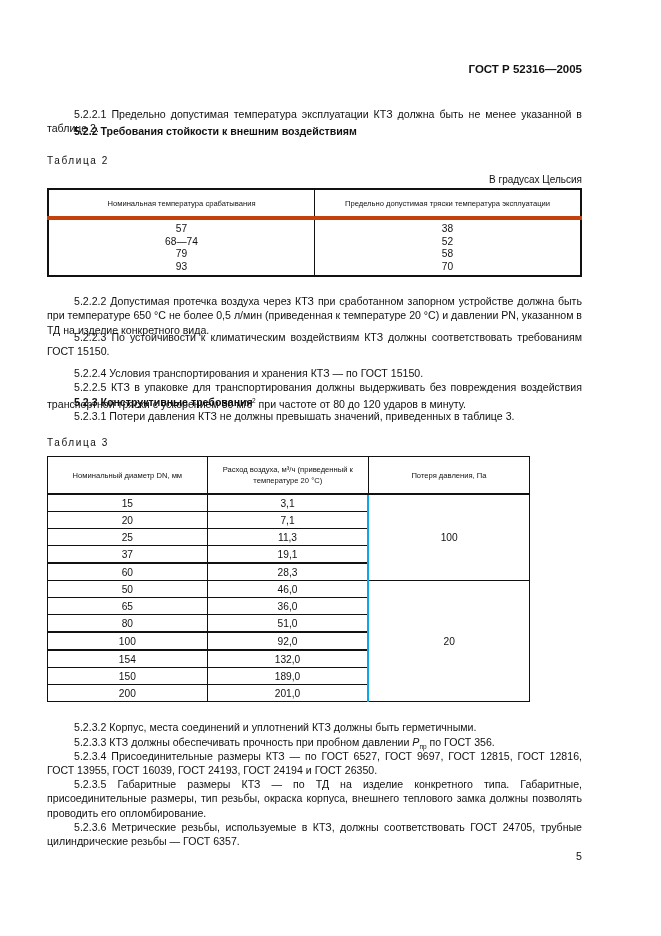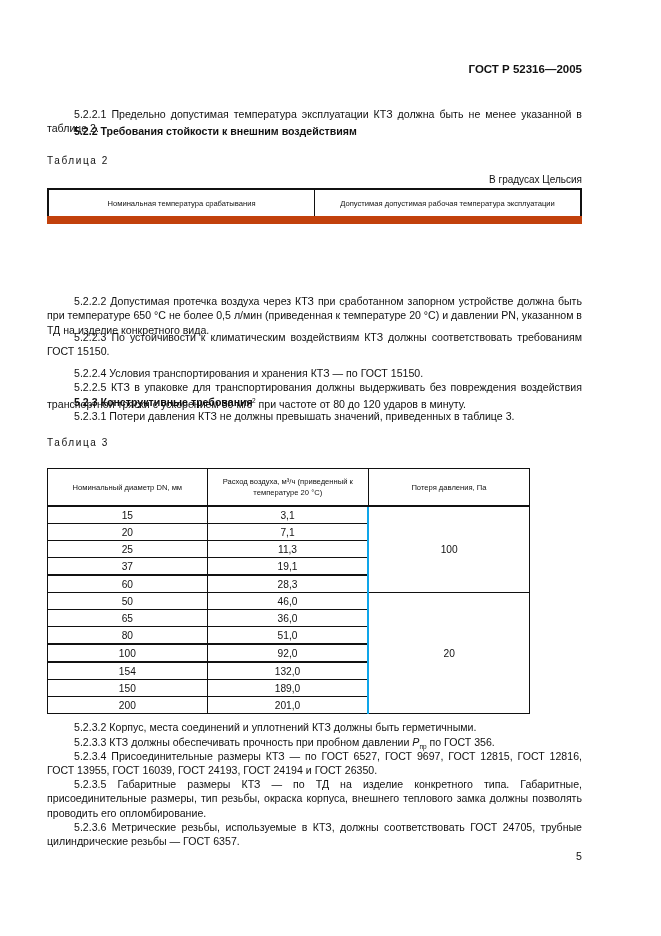--- a/index.html
+++ b/index.html
@@ -8,24 +8,24 @@
   .abs { position:absolute; }
   .hdr { right:79px; top:63px; font-weight:bold; font-size:11.5px; }
   .p { position:absolute; left:47px; width:535px; line-height:14.3px; text-align:justify; }
   .ind { text-indent:27px; }
   .bold { font-weight:bold; }
   .cap { left:47px; font-size:10px; letter-spacing:1.6px;text-align:center; }
   .unit { right:79px; top:174px; font-size:10px; }
   table { border-collapse:collapse; position:absolute; }
   td, th { padding:0; text-align:center; font-weight:normal; }
   #t2 { left:47px; top:188px; width:535px; border:2px solid #111; }
-  #t2 th { font-size:7.6px; height:26px; border-bottom:8px solid #c2410c; }
+  #t2 th { font-size:7.6px; height:26px; border-bottom:4px solid #c2410c; }
   #t2 th:first-child, #t2 td:first-child { border-right:1px solid #111; width:265px; }
   #t2 td { font-size:10.2px; line-height:12.5px; padding:3px 0 2px 0; vertical-align:top; }
-  #t3 { left:47px; top:456px; width:483px; border:1px solid #111;margin-top:12px; }
+  #t3 { left:47px; top:456px; width:483px; border:1px solid #111; }
   #t3 th { font-size:7.6px; height:36px; border:1px solid #111; border-bottom:2px solid #111; line-height:11px; }
   #t3 td { font-size:10.2px; height:16px; border:1px solid #111; }
   #t3 td.c1 { width:159px; }
   #t3 td.c2 { width:160px; border-right:2px solid #0ea5e9; }
   #t3 td.c3 { width:160px; }
   #t3 tr.thick td.c1, #t3 tr.thick td.c2 { border-top:2px solid #111; }
   sub { font-size:6.5px; }
   sup { font-size:6.5px; }
   .pn { right:79px; top:822px; font-size:10.6px; }
 </style>
@@ -37,21 +37,31 @@
 <div class="p ind bold" style="top:93px;margin-top:31px;">5.2.2 Требования стойкости к внешним воздействиям</div>
 <div class="p ind" style="top:107px;">5.2.2.1 Предельно допустимая температура эксплуатации КТЗ должна быть не менее указанной в таблице 2.</div>
 
 <div class="abs cap" style="top:155px;">Таблица 2</div>
 <div class="abs unit">В градусах Цельсия</div>
 
 <table id="t2">
   <tbody>
       <tr>
     <th>Номинальная температура срабатывания</th>
-    <th>Допустимая допустимая рабочая температура эксплуатации</th>
+    <th>Предельно допустимая тряски температура эксплуатации</th>
+  </tr>
+  <tr>
+    <td style="white-space:pre-line;">57
+68—74
+79
+93</td>
+    <td style="white-space:pre-line;">38
+52
+58
+70</td>
   </tr>
 </tbody>
   </table>
 
 <div class="p ind" style="top:294px;">5.2.2.2  Допустимая протечка воздуха через КТЗ при сработанном запорном устройстве должна быть при температуре 650 °С не более 0,5 л/мин (приведенная к температуре 20 °С) и давлении PN, указанном в ТД на изделие конкретного вида.</div>
 <div class="p ind" style="top:330px;">5.2.2.3  По устойчивости к климатическим воздействиям КТЗ должны соответствовать требованиям ГОСТ 15150.</div>
 <div class="p ind" style="top:366px;">5.2.2.4  Условия транспортирования и хранения КТЗ — по ГОСТ 15150.</div>
 <div class="p ind" style="top:380px;"><span>5.2.2.5  КТЗ в упаковке для транспортирования должны выдерживать без повреждения воздействия транспортной тряски с ускорением 30 м/с</span><sup>2</sup><span> при частоте от 80 до 120 ударов в минуту.</span></div>
 <div class="p ind bold" style="top:395px;">5.2.3 Конструктивные требования</div>
 <div class="p ind" style="top:409px;">5.2.3.1 Потери давления КТЗ не должны превышать значений, приведенных в таблице 3.</div>

